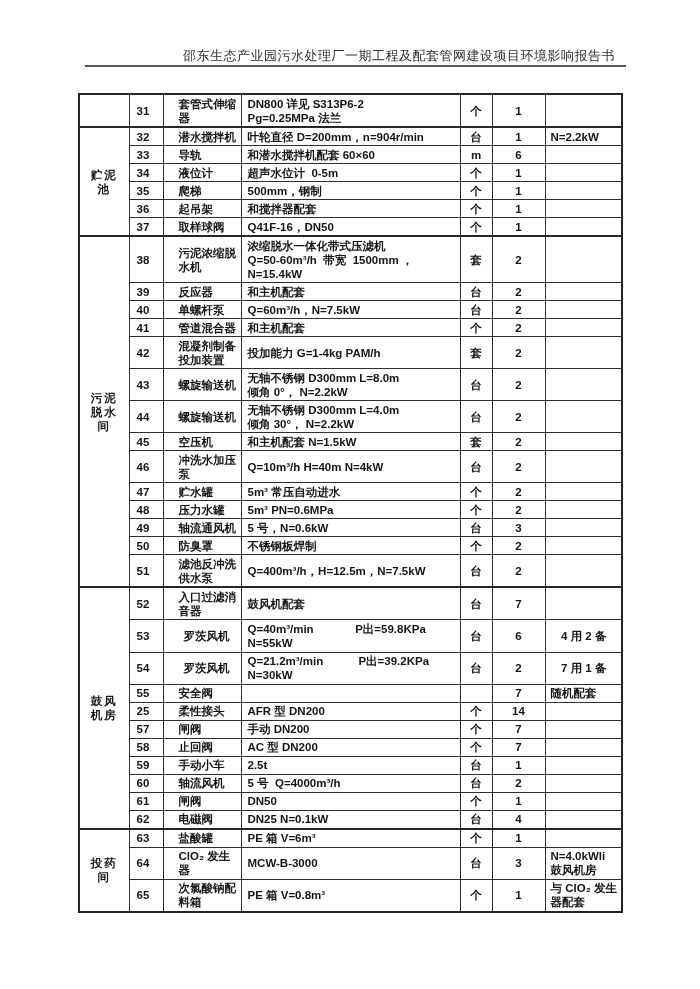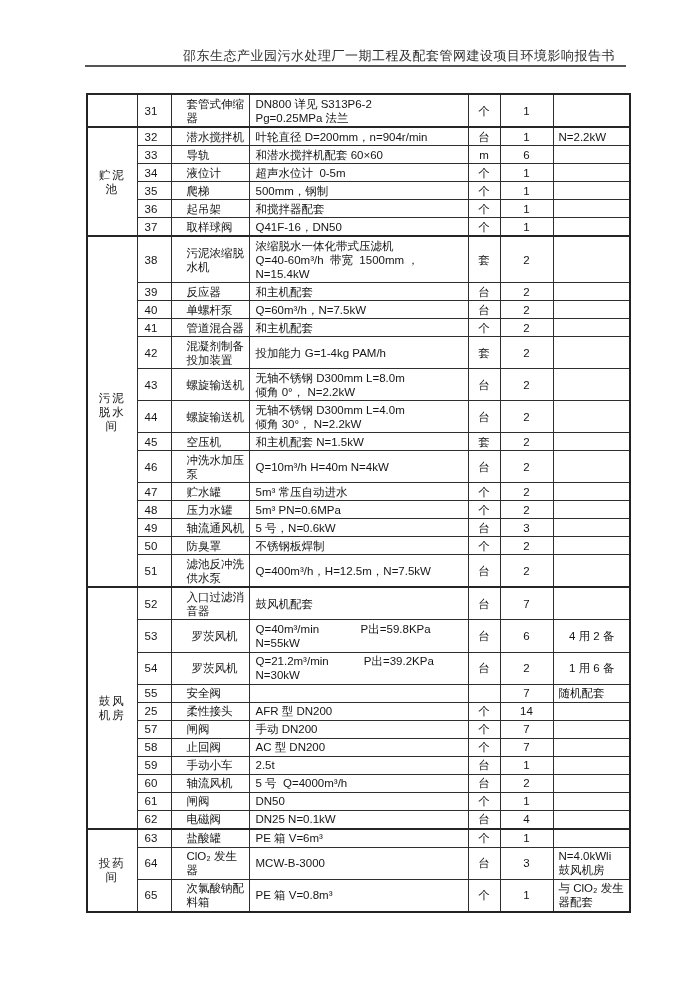--- a/index.html
+++ b/index.html
@@ -25,27 +25,28 @@
   }
   .header-rule {
     position: absolute;
     top: 65px; left: 85px; width: 541px;
     border-top: 2px solid #555;
     height: 0;
   }
 
   table.equip-table {
     position: absolute;
-    top: 93px; left: 86px;
+    top: 93px; left: 78px;
     width: 543px;
     border-collapse: collapse;
     table-layout: fixed;
     border: 2px solid #222;
     font-size: 11.5px;
     line-height: 1.22;
+    font-weight: bold;
   }
   .equip-table td {
     border: 1px solid #2e2e2e;
     padding: 1.5px 4px;
     vertical-align: middle;
     overflow: hidden;
     word-break: break-all;
   }
   tr.group-start td { border-top: 2px solid #262626; }
 
@@ -144,21 +145,21 @@
           <td class="col-spec">Q41F-16，DN50</td>
           <td class="col-unit">个</td>
           <td class="col-qty">1</td>
           <td class="col-remark"></td>
         </tr>
         <tr class="group-start">
           <td class="col-group" rowspan="14">污泥脱水间</td>
           <td class="col-no">38</td>
           <td class="col-name">污泥浓缩脱水机</td>
           <td class="col-spec">浓缩脱水一体化带式压滤机
-Q=40-60m³/h  带宽  1500mm ，
+Q=50-60m³/h  带宽  1500mm ，
 N=15.4kW</td>
           <td class="col-unit">套</td>
           <td class="col-qty">2</td>
           <td class="col-remark"></td>
         </tr>
         <tr>
           <td class="col-no">39</td>
           <td class="col-name">反应器</td>
           <td class="col-spec">和主机配套</td>
           <td class="col-unit">台</td>
@@ -281,21 +282,21 @@
           <td class="col-qty">6</td>
           <td class="col-remark center">4 用 2 备</td>
         </tr>
         <tr>
           <td class="col-no">54</td>
           <td class="col-name indent">罗茨风机</td>
           <td class="col-spec">Q=21.2m³/min           P出=39.2KPa
 N=30kW</td>
           <td class="col-unit">台</td>
           <td class="col-qty">2</td>
-          <td class="col-remark center">1 用 6 备</td>
+          <td class="col-remark center">7 用 1 备</td>
         </tr>
         <tr>
           <td class="col-no">55</td>
           <td class="col-name">安全阀</td>
           <td class="col-spec"></td>
           <td class="col-unit"></td>
           <td class="col-qty">7</td>
           <td class="col-remark">随机配套</td>
         </tr>
         <tr>

